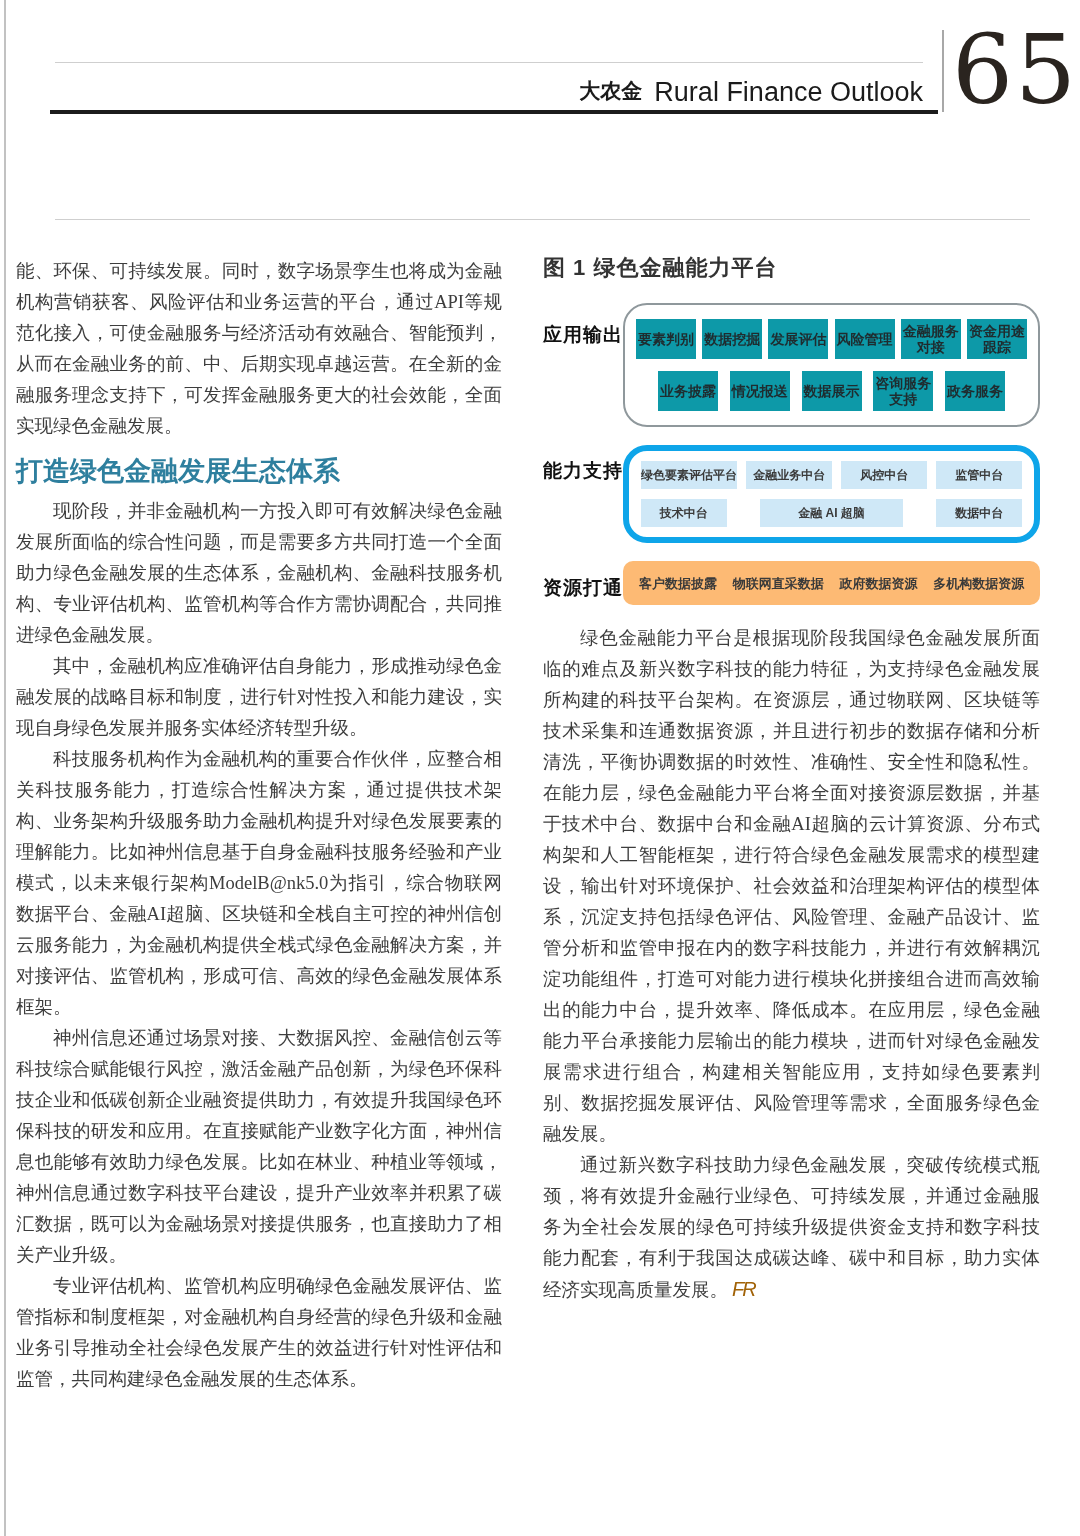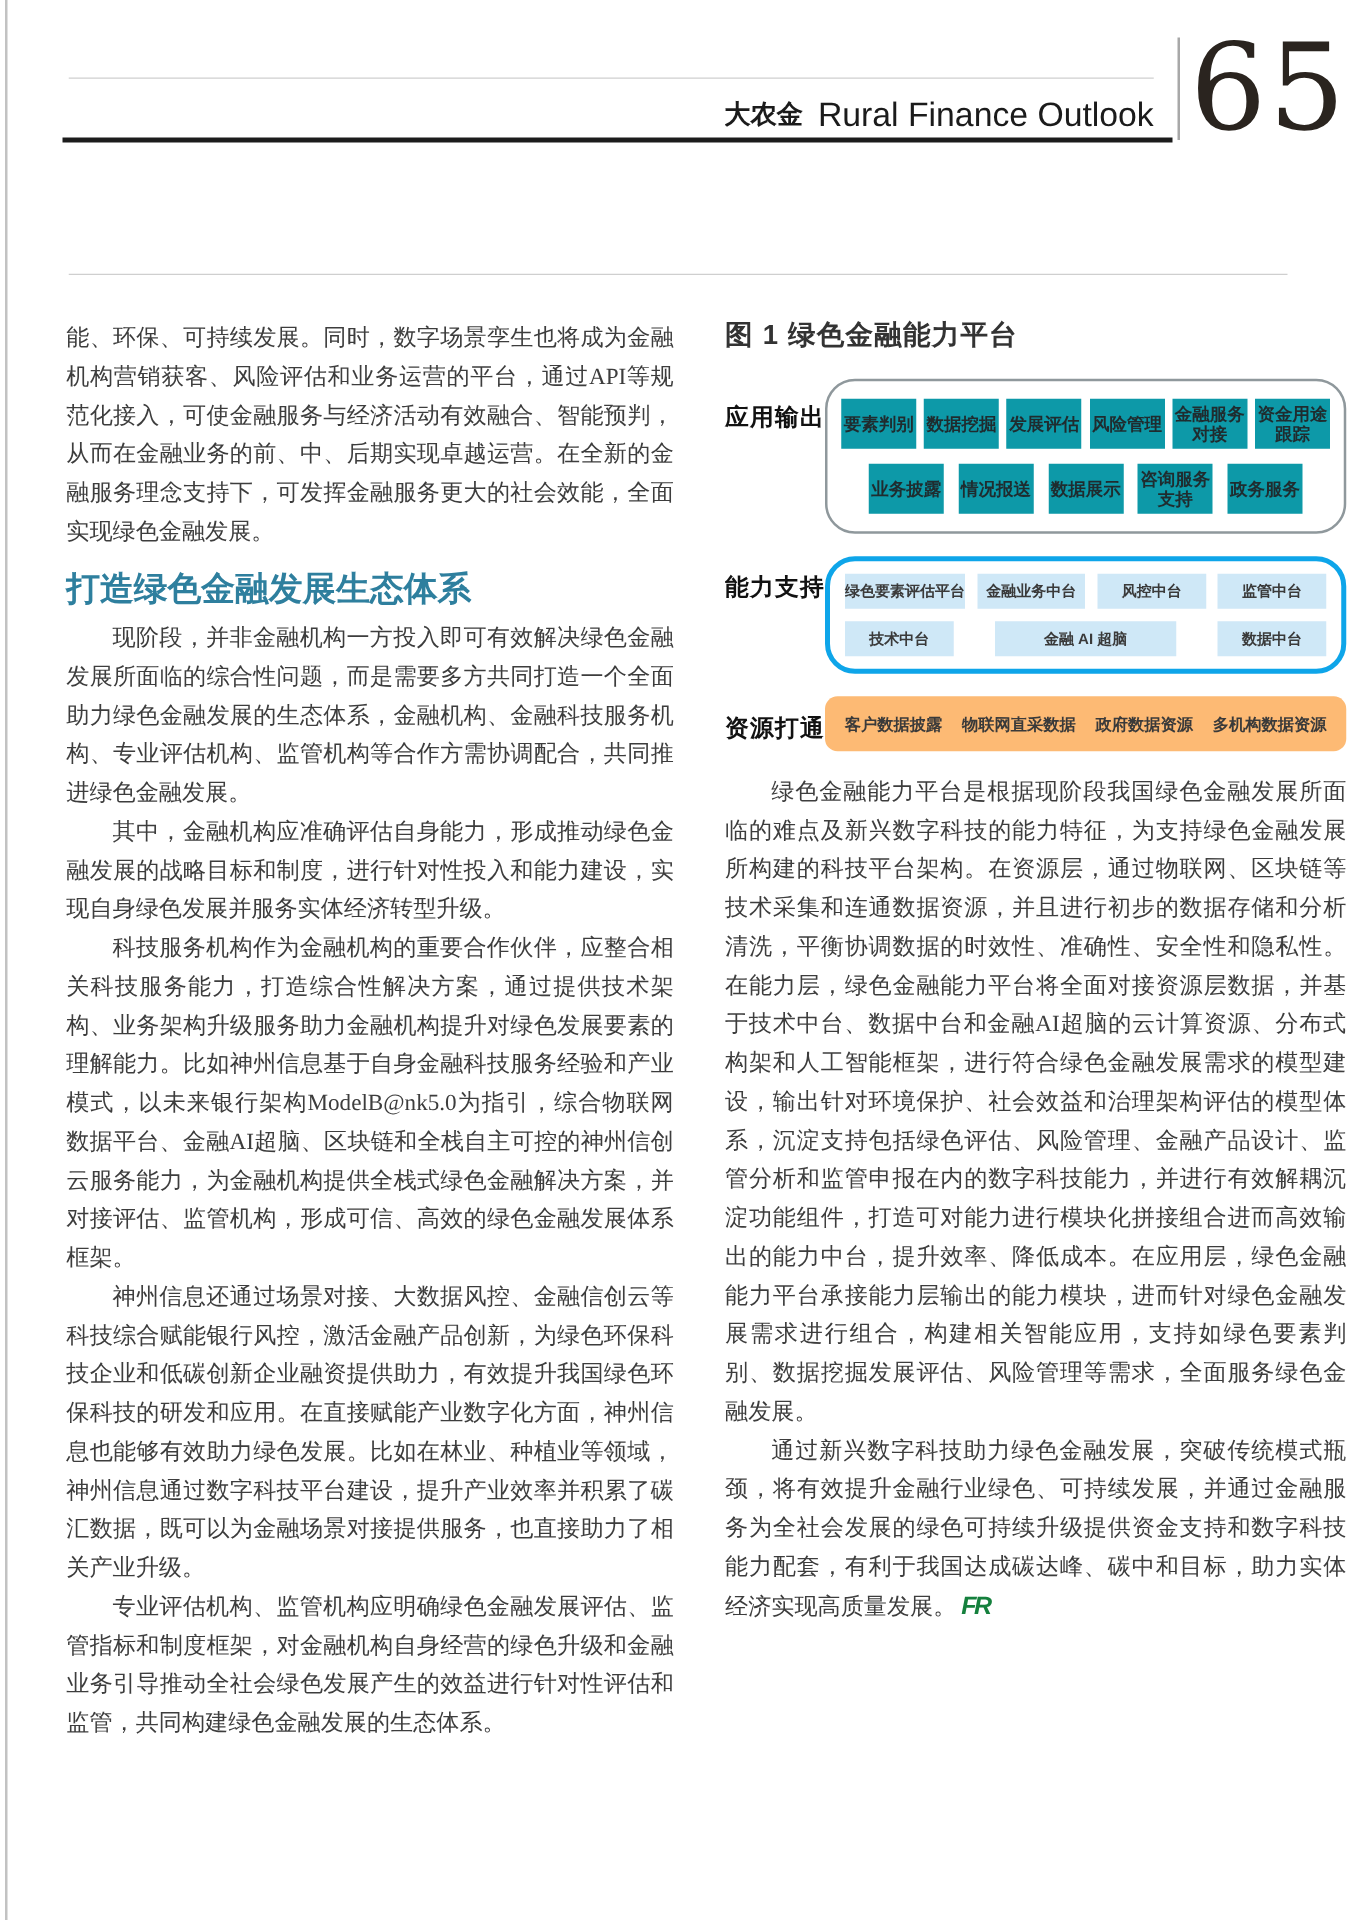--- a/index.html
+++ b/index.html
@@ -20,21 +20,21 @@
     font-family:"Liberation Sans","DejaVu Sans",sans-serif;color:#1b1b1b;
   }
   .masthead .cn{font-size:21px;font-weight:700;margin-right:12px;padding-bottom:3px;}
   .masthead .en{font-size:27px;font-weight:400;letter-spacing:0px;}
   .head-divider{position:absolute;left:942px;top:30px;width:2px;height:82px;background:#a8a8a8;}
   .pageno{
     position:absolute;left:952px;top:22px;font-family:"DejaVu Serif","Liberation Serif",serif;
     font-size:96px;line-height:1;color:#2a241f;font-weight:400;letter-spacing:2px;
   }
   
-  .col{position:absolute;text-align:justify;font-size:18.5px;line-height:31px;margin-left:37px;}
+  .col{position:absolute;text-align:justify;font-size:18.5px;line-height:31px;}
   .col p{margin:0;}
   .col p.ind{text-indent:2em;}
   .col-left{left:16px;top:256px;width:486px;}
   .col-right{left:543px;top:252px;width:497px;}
   h2.section{
     font-family:"Liberation Sans","DejaVu Sans",sans-serif;
     font-size:27px;line-height:34px;color:#2e7f9e;font-weight:700;
     margin:12px 0 8px 0;text-align:left;text-indent:0;
   }
   
@@ -46,41 +46,41 @@
   .layer-label.res{padding-top:11px;}
   .layer-content{flex:1;}
   .round-box{border:2px solid #8f989c;border-radius:24px;padding:14px 11px;}
   .trow{display:flex;justify-content:space-between;}
   .trow.second{margin-top:12px;padding:0 22px;}
   .tbox{
     flex:0 0 60px;height:40px;background:#0d99a8;color:#1f2c2f;
     display:flex;align-items:center;justify-content:center;text-align:center;
     font-size:14px;line-height:1.15;font-weight:600;
   }
-  .cap-box-wrap{border:4px solid #0ea5e9;border-radius:24px;padding:10px 12px;}
+  .cap-box-wrap{border:6px solid #0ea5e9;border-radius:24px;padding:10px 12px;}
   .crow{display:flex;justify-content:space-between;}
   .crow + .crow{margin-top:10px;gap:24px;}
   .lbox{
     background:#cfe8f7;color:#3a3a3a;height:28px;
     display:flex;align-items:center;justify-content:center;
     font-size:12px;font-weight:600;white-space:nowrap;flex:0 0 22.5%;
   }
   .lbox.wide{flex:1;margin:0 9px;}
   .res-banner{
     background:#fdba74;border-radius:10px;height:44px;
     display:flex;align-items:center;justify-content:space-around;padding:0 8px;
   }
   .res-banner span{font-size:13px;font-weight:600;color:#3a3a3a;white-space:nowrap;}
   .fig-credit{
     text-align:right;font-size:16px;color:#4a4a4a;letter-spacing:1px;
     margin:14px 2px 20px 0;
   }
   .endmark{
-    color:#15803d;font-family:"Liberation Sans","DejaVu Sans",sans-serif;
-    font-weight:700;font-size:20px;letter-spacing:-2px;margin-left:4px;font-style:italic;
+    color:#a16207;font-family:"Liberation Sans","DejaVu Sans",sans-serif;
+    font-weight:400;font-size:20px;letter-spacing:-2px;margin-left:4px;font-style:italic;
   }
 </style>
 </head>
 <body>
 
 <div class="scan-edge"></div>
 
 <div class="hairline top"></div>
 <div class="masthead">
   <span class="cn">大农金</span>

